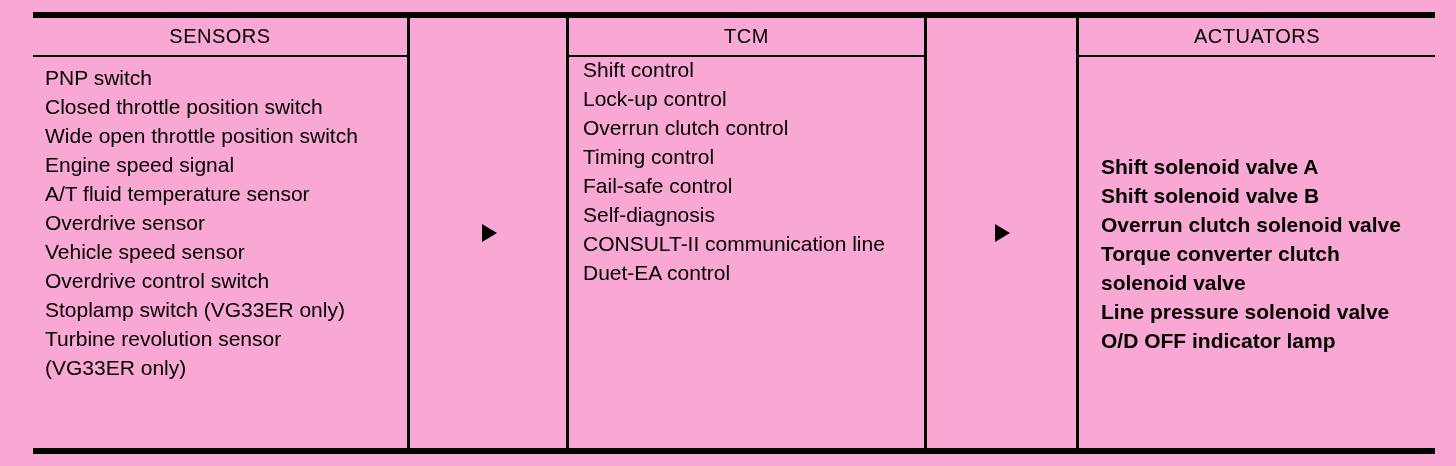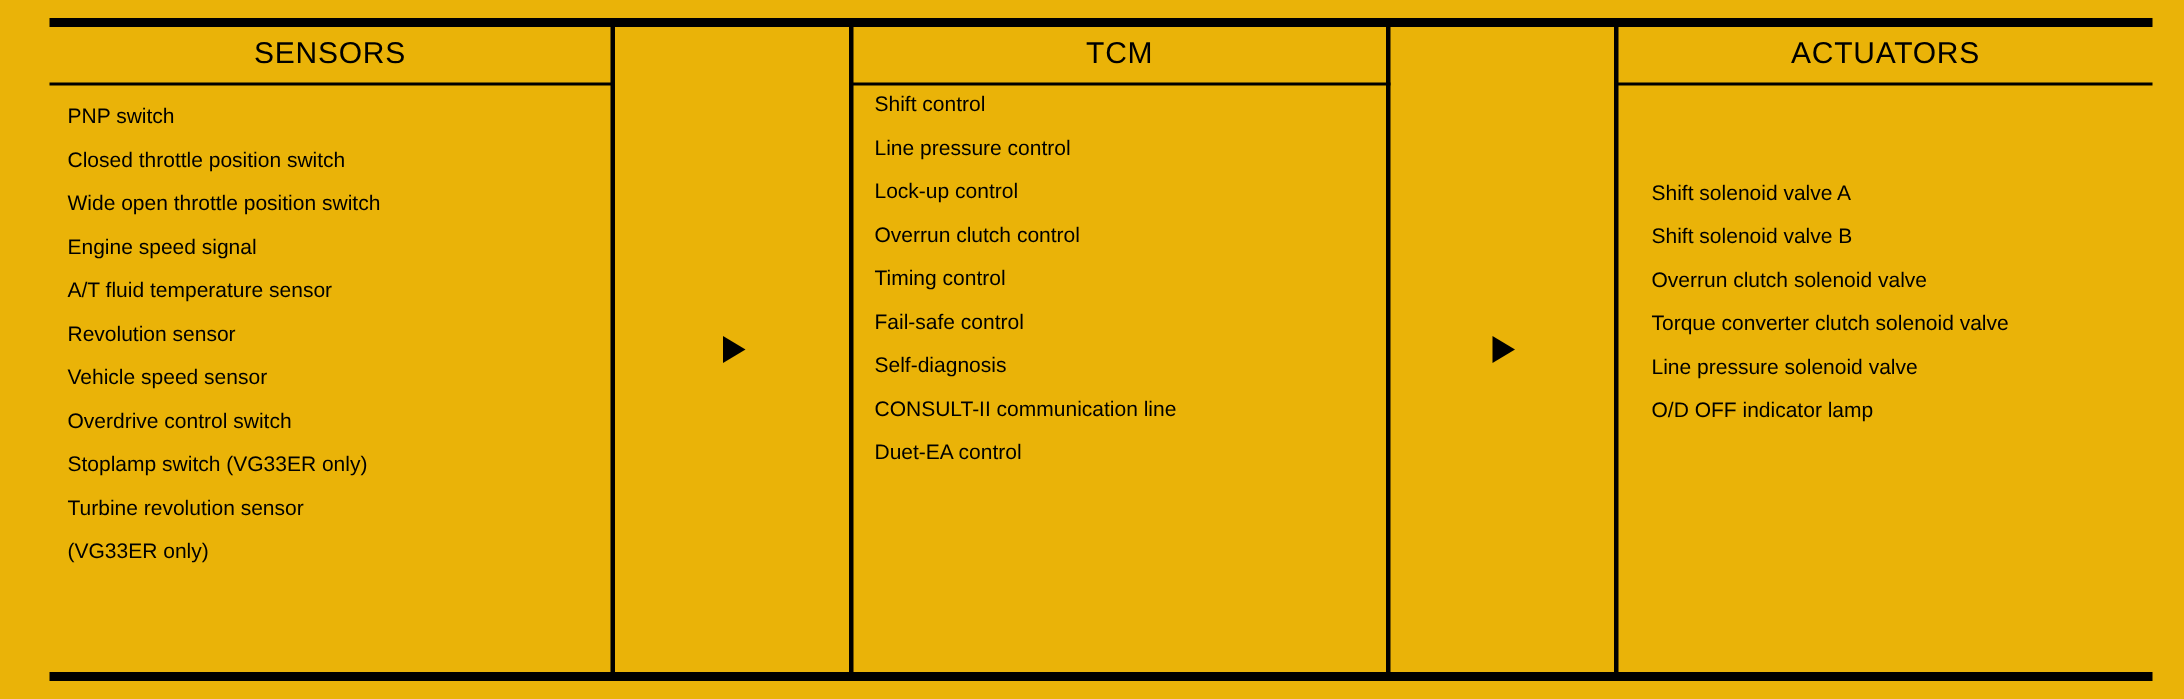--- a/index.html
+++ b/index.html
@@ -11,21 +11,21 @@
   body {
     font-family: "Liberation Sans", sans-serif;
     color: #000000;
     -webkit-font-smoothing: antialiased;
   }
 
   .diagram {
     position: relative;
     width: 1456px;
     height: 466px;
-    background: #eab308;
+    background: #f9a8d4;
     overflow: hidden;
   }
 
   
   .rule-top {
     position: absolute;
     left: 33px;
     top: 12px;
     width: 1402px;
     height: 6px;
@@ -79,26 +79,26 @@
     font-size: 20px;
     letter-spacing: 0.5px;
     line-height: 38px;
     height: 38px;
     white-space: nowrap;
   }
 
   .col-body {
     padding-left: 12px;
     padding-right: 6px;
-    font-size: 14px;
+    font-size: 21px;
     line-height: 29px;
   }
   .col-sensors .col-body   { padding-top: 8px;  }
   .col-tcm .col-body       { padding-left: 14px; }
-  .col-actuators .col-body { padding-top: 59px; padding-left: 22px; }
+  .col-actuators .col-body { padding-top: 97px; padding-left: 22px; font-weight: bold; }
 
   .item {
     white-space: nowrap;
   }
   .item.wrap {
     white-space: normal;
   }
 
   
   .arrow-cell {
@@ -139,38 +139,37 @@
   <div class="divider d4"></div>
 
   <div class="col col-sensors">
     <div class="col-title">SENSORS</div>
     <div class="col-body">
       <div class="item">PNP switch</div>
       <div class="item">Closed throttle position switch</div>
       <div class="item">Wide open throttle position switch</div>
       <div class="item">Engine speed signal</div>
       <div class="item">A/T fluid temperature sensor</div>
-      <div class="item">Revolution sensor</div>
+      <div class="item">Overdrive sensor</div>
       <div class="item">Vehicle speed sensor</div>
       <div class="item">Overdrive control switch</div>
       <div class="item">Stoplamp switch (VG33ER only)</div>
       <div class="item">Turbine revolution sensor</div>
       <div class="item">(VG33ER only)</div>
     </div>
   </div>
 
   <div class="arrow-cell gap-1">
     <div class="arrow-glyph"></div>
   </div>
 
   <div class="col col-tcm">
     <div class="col-title">TCM</div>
     <div class="col-body">
       <div class="item">Shift control</div>
-      <div class="item">Line pressure control</div>
       <div class="item">Lock-up control</div>
       <div class="item">Overrun clutch control</div>
       <div class="item">Timing control</div>
       <div class="item">Fail-safe control</div>
       <div class="item">Self-diagnosis</div>
       <div class="item">CONSULT-II communication line</div>
       <div class="item">Duet-EA control</div>
     </div>
   </div>
 

